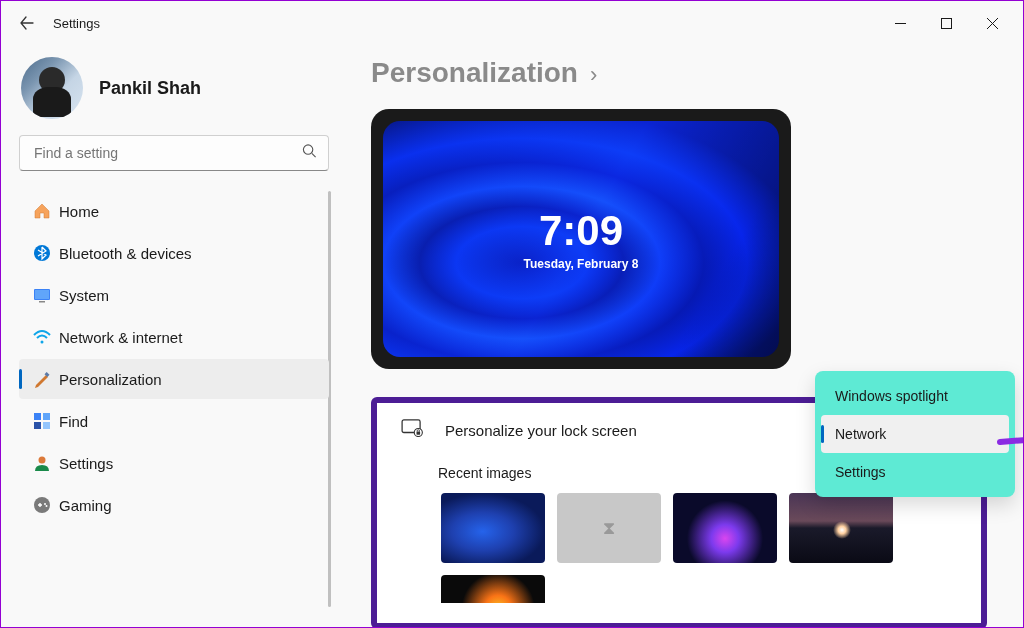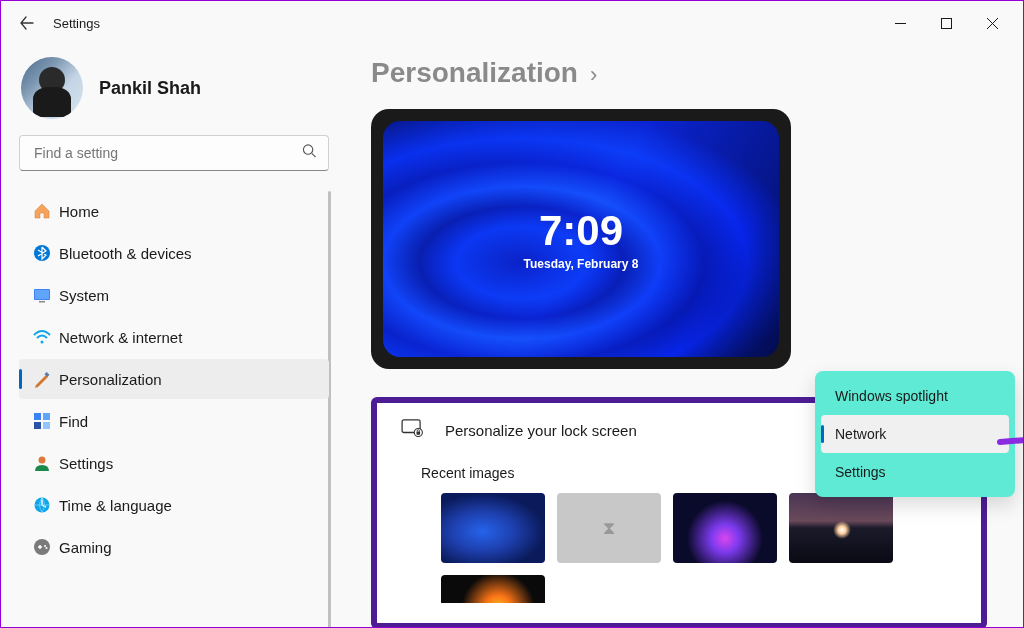--- a/index.html
+++ b/index.html
@@ -46,21 +46,21 @@
 
 .preview { width: 420px; height: 260px; border-radius: 18px; background: #1a1a1a; padding: 12px; margin-bottom: 28px; }
 .preview-screen { width: 100%; height: 100%; border-radius: 17px; background: radial-gradient(ellipse at 35% 60%, #1e3a8a 0%, #2563eb 18%, #1e3a8a 28%, #3b82f6 38%, #1e40af 50%, #2563eb 62%, #1e3a8a 78%), linear-gradient(120deg, #1e3a8a, #2e4fcf, #0a1a4a); background-blend-mode: overlay; display: flex; flex-direction: column; align-items: center; justify-content: center; color: #fff; }
 .preview-time { font-size: 42px; font-weight: 600; }
 .preview-date { font-size: 12px; font-weight: 600; margin-top: 2px; }
 
 
 .card { background: #fff; border: 6px solid #4c1d95; border-radius: 6px; padding: 16px 24px 20px; position: relative; }
 .card-top { display: flex; align-items: center; gap: 22px; margin-bottom: 24px; }
 .card-title { font-size: 15px; color: #1a1a1a; }
-.subhead { font-size: 14px; color: #1a1a1a; margin-left: 20px; margin-bottom: 12px; }
+.subhead { font-size: 14px; color: #1a1a1a; margin-left: 37px; margin-bottom: 12px; }
 .thumbs { display: flex; gap: 12px; margin-left: 40px; }
 .thumb { width: 104px; height: 70px; border-radius: 4px; }
 .th1 { background: radial-gradient(ellipse at 40% 55%, #2563eb 0%, #1e40af 35%, #0a1a5a 70%); }
 .th2 { background: #c8c8c8; display: flex; align-items: center; justify-content: center; color: #999; font-size: 18px; }
 .th3 { background: radial-gradient(circle at 50% 65%, #d946ef 0%, #7c3aed 20%, #0a0a2a 55%); }
 .th4 { background: linear-gradient(180deg, #4a3555 0%, #6a4a5a 40%, #1a1a2a 50%, #0a0a15 100%); position: relative; }
 .th4::after { content: ""; position: absolute; left: 42%; top: 40%; width: 18px; height: 18px; background: radial-gradient(circle, #fff 0%, #ffd0a0 30%, transparent 70%); border-radius: 50%; }
 .thumbs2 { display: flex; gap: 12px; margin-left: 40px; margin-top: 12px; }
 .th5 { width: 104px; height: 28px; border-radius: 4px 4px 0 0; background: radial-gradient(circle at 55% 120%, #fbbf24 0%, #f97316 20%, #0a0a0a 55%); }
 
@@ -184,30 +184,20 @@
             <svg width="18" height="18" viewBox="0 0 18 18">
               <circle cx="9" cy="6" r="3.5" fill="#dc7a3a"></circle>
               <path d="M2 17 Q2 11 9 11 Q16 11 16 17 Z" fill="#1a8a4a"></path>
             </svg>
           </span>
         <span>Settings</span>
       </div>
       <div class="nav-item">
         <span class="nicon">
             <svg width="18" height="18" viewBox="0 0 18 18">
-              <circle cx="9" cy="9" r="7.5" fill="#0ea5e9"></circle>
-              <path d="M9 2 V9 L13 11" stroke="#fff" stroke-width="1.4" fill="none"></path>
-              <path d="M2 9 H16 M9 2 Q4 9 9 16 M9 2 Q14 9 9 16" stroke="#7dd3fc" stroke-width="0.8" fill="none"></path>
-            </svg>
-          </span>
-        <span>Time &amp; language</span>
-      </div>
-      <div class="nav-item">
-        <span class="nicon">
-            <svg width="18" height="18" viewBox="0 0 18 18">
               <circle cx="9" cy="9" r="8" fill="#7a7a7a"></circle>
               <path d="M5 9 H9 M7 7 V11" stroke="#fff" stroke-width="1.4"></path>
               <circle cx="12" cy="8" r="1" fill="#fff"></circle>
               <circle cx="13.5" cy="10" r="1" fill="#fff"></circle>
             </svg>
           </span>
         <span>Gaming</span>
       </div>
     </nav>
   </aside>

